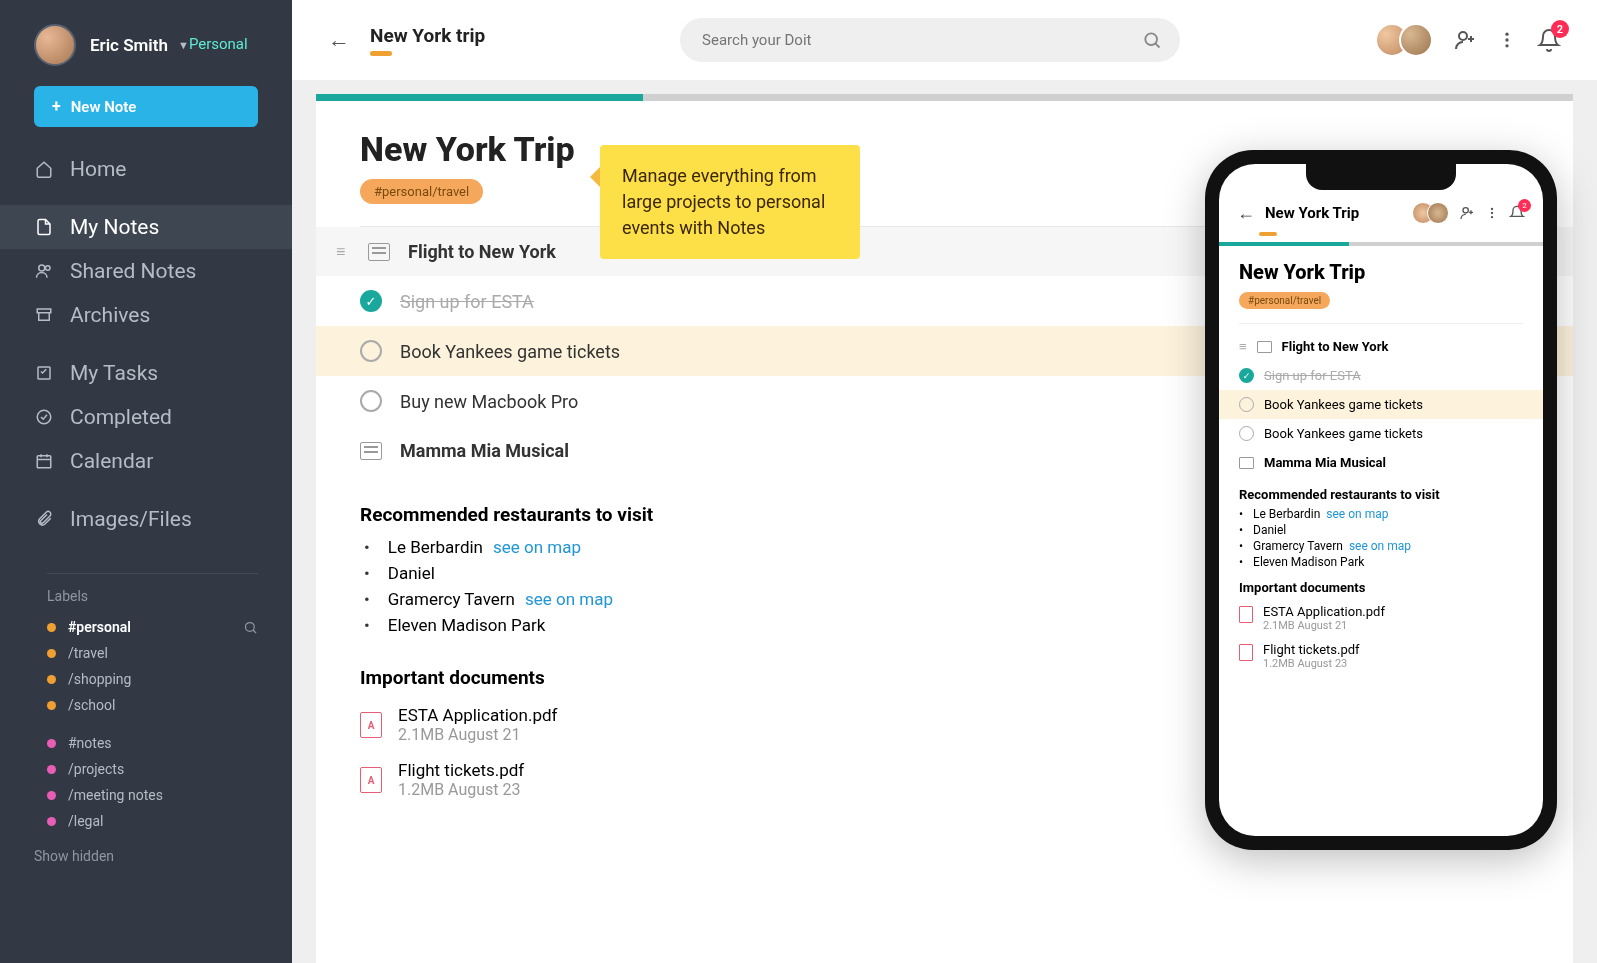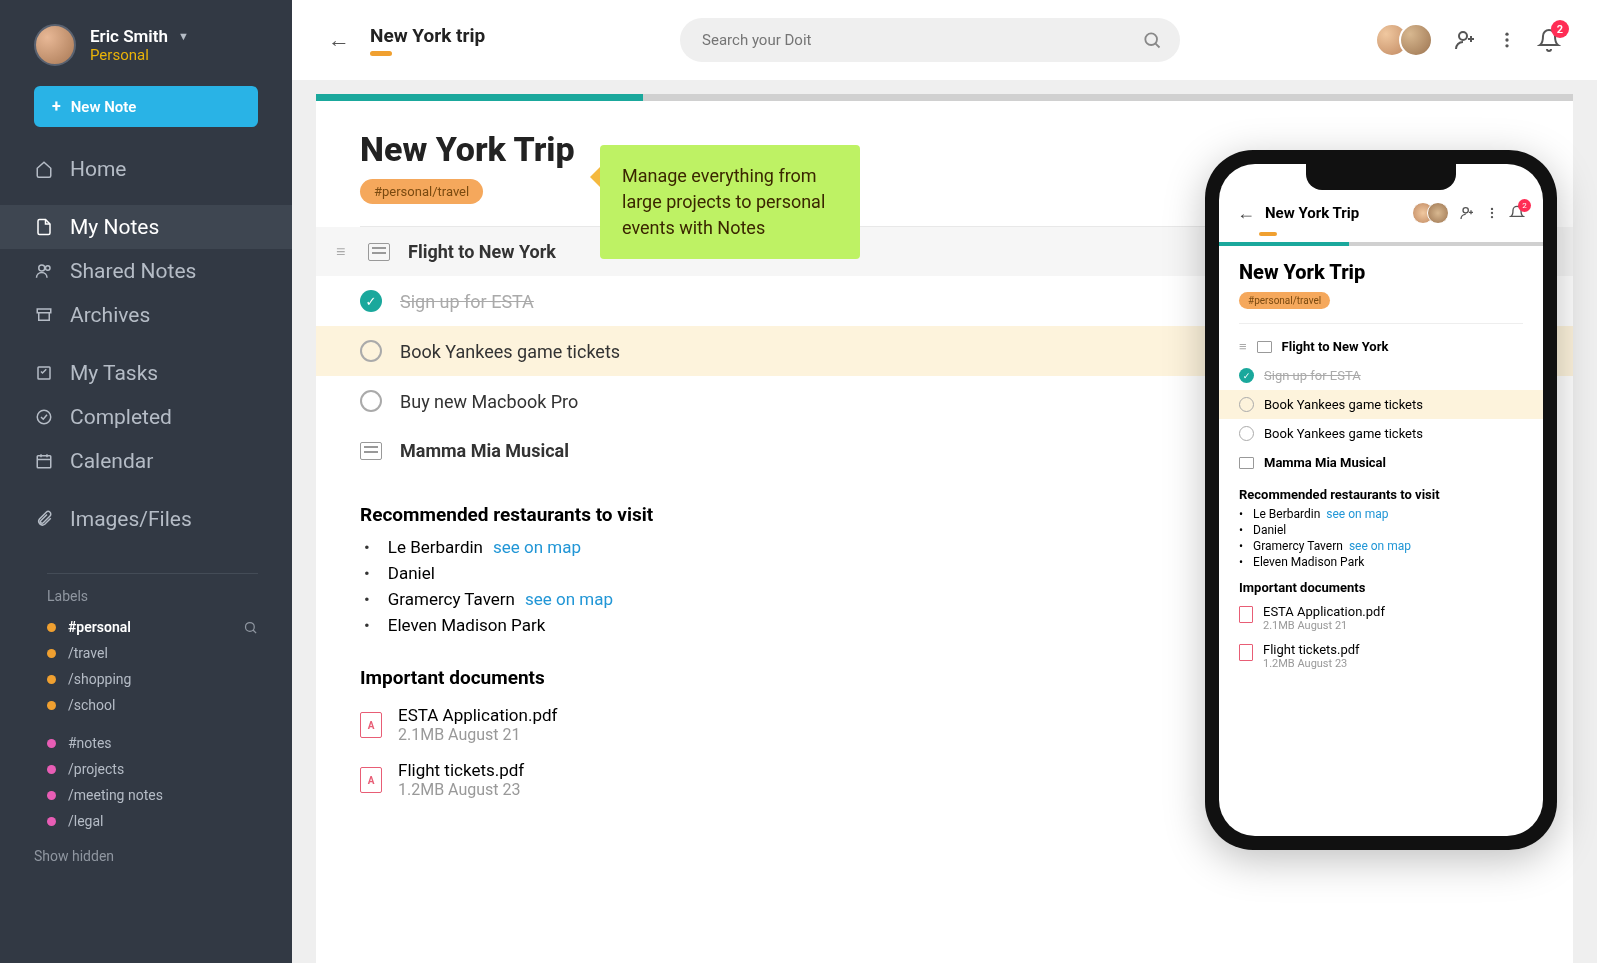--- a/index.html
+++ b/index.html
@@ -3,24 +3,24 @@
 <meta charset="utf-8">
 <style>
 * { margin: 0; padding: 0; box-sizing: border-box; font-family: -apple-system, BlinkMacSystemFont, "Segoe UI", Roboto, sans-serif; }
 body { background: #f0f0f0; width: 1597px; height: 963px; overflow: hidden; position: relative; }
 .app { display: flex; height: 100%; }
 
 
 .sidebar { width: 292px; background: #323944; color: #b5bcc6; display: flex; flex-direction: column; padding-top: 24px; }
 .user-row { display: flex; align-items: center; padding: 0 24px 20px 34px; }
 .avatar { width: 42px; height: 42px; border-radius: 50%; background: radial-gradient(circle at 30% 30%, #e8b896, #a87854); margin-right: 14px; flex-shrink: 0; border: 2px solid #5a6270; }
-.user-info { display: flex; flex-direction: column; }
+.user-info { display: flex; flex-direction: row; }
 .user-name-row { display: flex; align-items: center; gap: 10px; }
 .user-name { color: #fff; font-weight: 600; font-size: 17px; }
-.user-sub { color: #eab308; font-size: 15px; }
+.user-sub { color: #5eead4; font-size: 15px; }
 .chev-down { color: #b5bcc6; font-size: 11px; }
 
 .new-note-btn { margin: 0 34px 20px 34px; background: #29b3e6; color: #fff; border: none; border-radius: 6px; padding: 11px 18px; font-size: 15px; font-weight: 600; display: flex; align-items: center; gap: 10px; cursor: pointer; }
 .new-note-btn .plus { font-size: 16px; font-weight: 700; }
 
 .nav-item { display: flex; align-items: center; gap: 16px; padding: 10px 34px; font-size: 21px; cursor: pointer; }
 .nav-item.active { background: #3e4651; color: #fff; }
 .nav-icon { width: 20px; height: 20px; display: flex; align-items: center; justify-content: center; flex-shrink: 0; }
 .nav-group-gap { height: 14px; }
 
@@ -78,21 +78,21 @@
 .bullet-list li::before { content: "•"; color: #333; }
 .map-link { color: #2196d6; margin-left: 10px; cursor: pointer; }
 
 .doc-row { display: flex; align-items: center; gap: 16px; padding: 8px 0; }
 .pdf-icon { width: 22px; height: 26px; border: 1.5px solid #e85d75; border-radius: 2px; position: relative; flex-shrink:0; }
 .pdf-icon::after { content:"A"; position:absolute; top:50%; left:50%; transform:translate(-50%,-50%); font-size:10px; color:#e85d75; font-weight:700;}
 .doc-name { font-size: 17px; }
 .doc-meta { font-size: 16px; color: #999; }
 
 
-.tooltip { position: absolute; top: 145px; left: 600px; background: #bef264; color: #3a2600; padding: 18px 22px; font-size: 18px; line-height: 1.45; border-radius: 4px; max-width: 260px; z-index: 20; }
+.tooltip { position: absolute; top: 145px; left: 600px; background: #fde047; color: #3a2600; padding: 18px 22px; font-size: 18px; line-height: 1.45; border-radius: 4px; max-width: 260px; z-index: 20; }
 .tooltip::before { content:""; position:absolute; left:-10px; top:22px; border:10px solid transparent; border-right-color:#f4b93f; border-left:none; }
 
 
 .phone { position: absolute; right: 40px; top: 150px; width: 352px; height: 700px; background: #111; border-radius: 48px; padding: 14px; z-index: 30; box-shadow: 0 10px 40px rgba(0,0,0,0.25); }
 .phone-screen { background: #fff; width: 100%; height: 100%; border-radius: 36px; overflow: hidden; position: relative; }
 .notch { position: absolute; top: 0; left: 50%; transform: translateX(-50%); width: 150px; height: 26px; background: #111; border-radius: 0 0 16px 16px; z-index: 2; }
 .phone-header { padding: 38px 18px 8px 18px; display: flex; align-items: center; gap: 10px; }
 .phone-back { font-size: 18px; color: #444; }
 .phone-title { font-weight: 700; font-size: 15px; flex: 1; }
 .phone-avatars { display: flex; }

